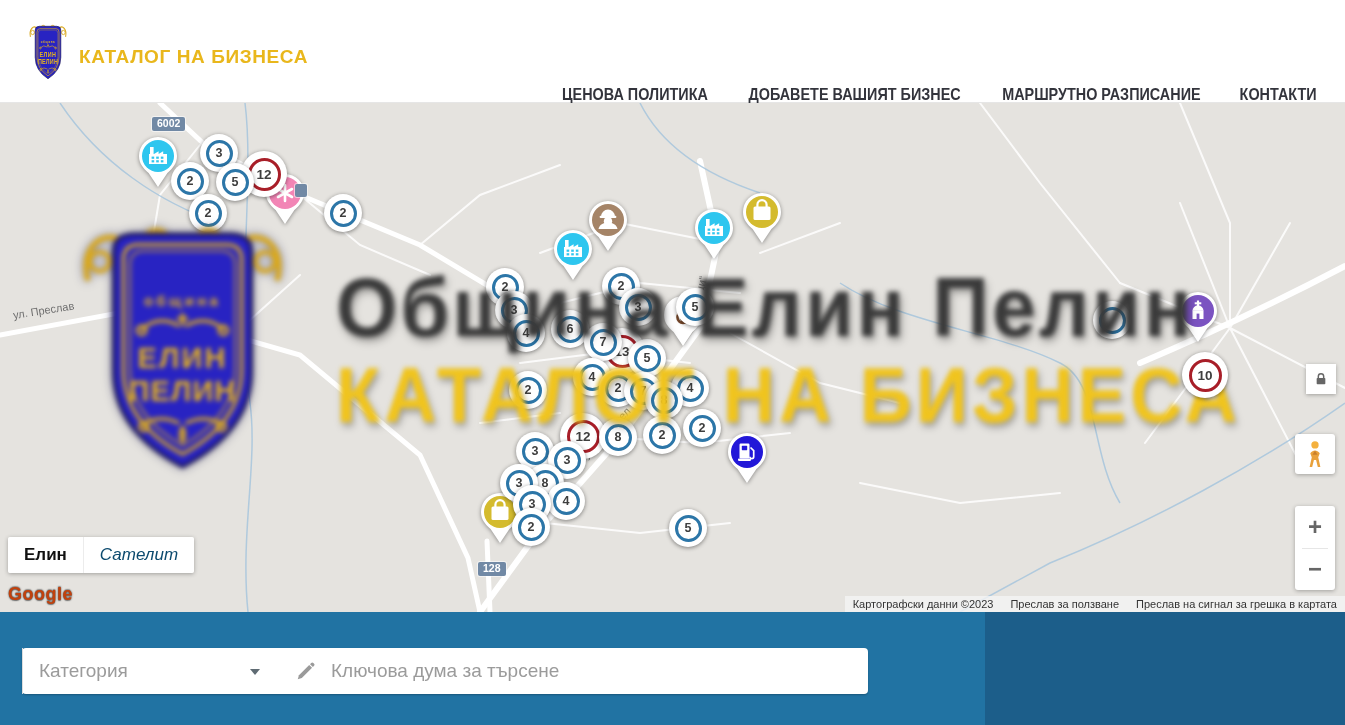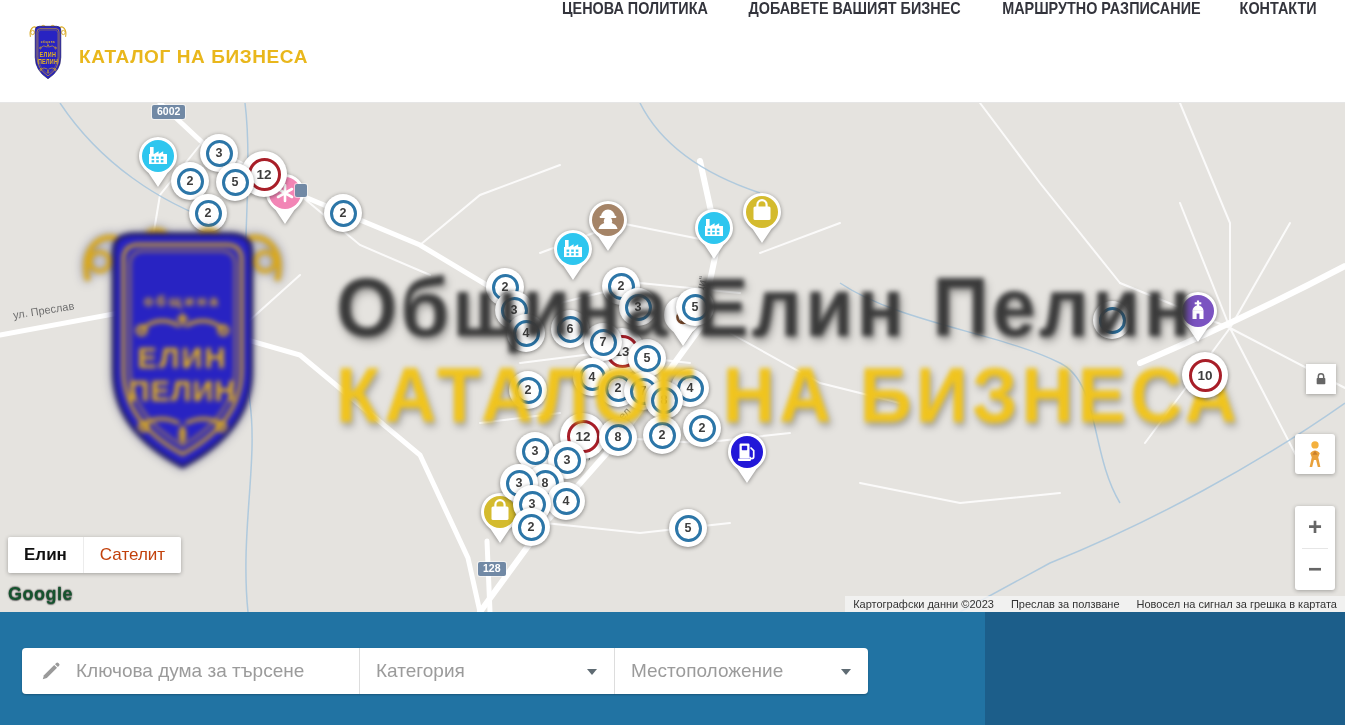--- a/index.html
+++ b/index.html
@@ -4,21 +4,21 @@
 <style>
   * { box-sizing: border-box; margin: 0; padding: 0; }
   html,body { width:1345px; height:725px; overflow:hidden; font-family:"Liberation Sans",sans-serif; background:#fff; }
   #stage { position:relative; width:1345px; height:725px; overflow:hidden; }
 
   
   .header { position:absolute; top:0; left:0; width:1345px; height:103px; background:#fff; border-bottom:1px solid #e6e6e6; z-index:10; }
   .brand { position:absolute; left:28px; top:22px; display:flex; align-items:center; gap:11px; }
   .brand-text .t1 { font-size:22px; font-weight:bold; color:#3f4046; letter-spacing:.2px; }
   .brand-text .t2 { font-size:19px; font-weight:bold; color:#e9b71c; letter-spacing:.6px; margin-top:3px; }
-  .nav { position:absolute; right:27px; top:0; height:103px; display:flex; align-items:flex-start; gap:33px; }
+  .nav { position:absolute; right:27px; top:0; height:103px; display:flex; align-items:flex-end; gap:33px; }
   .nav-item { font-size:15px; font-weight:bold; color:#33343c; cursor:pointer; white-space:nowrap; transform:scale(.96,1.08); }
 
   
   .map { position:absolute; top:103px; left:0; width:1345px; height:509px; background:#e5e3df; overflow:hidden; z-index:1; }
   .roads { position:absolute; left:0; top:0; z-index:0; }
   .layer { position:absolute; left:0; top:0; width:100%; height:100%; }
   .lay-street { z-index:1; } .lay-pins { z-index:2; } .lay-roadlab { z-index:3; }
   .lay-clusters { z-index:4; } .lay-wm { z-index:5; pointer-events:none; } .lay-top { z-index:6; } .lay-ctl { z-index:7; }
 
   .street-label { position:absolute; color:#6f6f6f; font-size:11px; white-space:nowrap; }
@@ -34,22 +34,22 @@
   
   .wm-emblem { position:absolute; left:75px; top:112px; filter:blur(2.4px); }
   .wm-emblem svg { filter:drop-shadow(0 0 4px rgba(10,10,60,.55)); }
   .wm-line1 { position:absolute; left:336px; top:156px; font-size:79px; font-weight:bold; color:#3a3a3a; white-space:nowrap; letter-spacing:3px; filter:blur(2.6px); text-shadow:2px 4px 7px rgba(0,0,0,.35); transform:scale(1.0,1.05); transform-origin:left top; }
   .wm-line2 { position:absolute; left:336px; top:247px; font-size:71px; font-weight:bold; color:#f0c41e; white-space:nowrap; letter-spacing:4px; filter:blur(2.2px); text-shadow:2px 4px 6px rgba(0,0,0,.35); transform:scale(1.02,1.1); transform-origin:left top; }
 
   
   .maptype { position:absolute; left:8px; top:434px; display:flex; box-shadow:0 1px 4px rgba(0,0,0,.3); border-radius:2px; overflow:hidden; }
   .maptype-btn { background:#fff; height:36px; padding:0 16px; display:flex; align-items:center; font-size:17px; cursor:pointer; }
   .maptype-btn.active { font-weight:bold; color:#111; }
-  .maptype-btn.inactive { color:#c2410c; border-left:1px solid #ececec; }
-  .google-logo { position:absolute; left:8px; top:481px; font-size:18px; font-weight:bold; color:#14532d; letter-spacing:.5px; text-shadow:0 0 2px rgba(70,70,70,.8),0 1px 1px rgba(70,70,70,.6),0 -1px 1px rgba(70,70,70,.4); }
+  .maptype-btn.inactive { color:#0c4a6e; border-left:1px solid #ececec;font-style:italic; }
+  .google-logo { position:absolute; left:8px; top:481px; font-size:18px; font-weight:bold; color:#c2410c; letter-spacing:.5px; text-shadow:0 0 2px rgba(70,70,70,.8),0 1px 1px rgba(70,70,70,.6),0 -1px 1px rgba(70,70,70,.4); }
   .attrib { position:absolute; right:0; top:493px; height:16px; background:rgba(245,245,245,.78); display:flex; align-items:center; gap:17px; padding:0 8px; font-size:11px; color:#333; white-space:nowrap; }
   .attrib .lnk { cursor:pointer; }
   .sq-btn { position:absolute; background:#fff; box-shadow:0 1px 4px rgba(0,0,0,.3); display:flex; align-items:center; justify-content:center; cursor:pointer; }
   .lock-btn { left:1306px; top:261px; width:30px; height:30px; }
   .pegman-btn { left:1295px; top:331px; width:40px; height:40px; border-radius:3px; }
   .zoomctl { position:absolute; left:1295px; top:403px; width:40px; height:84px; background:#fff; border-radius:3px; box-shadow:0 1px 4px rgba(0,0,0,.3); display:flex; flex-direction:column; }
   .zoomctl .zbtn { flex:1; display:flex; align-items:center; justify-content:center; font-size:24px; font-weight:bold; color:#666; cursor:pointer; }
   .zoomctl .zdiv { height:1px; background:#e6e6e6; margin:0 7px; }
 
   
@@ -249,21 +249,21 @@
         <div class="pin" style="left: 477px; top: 387px;">
           <svg width="46" height="56" viewBox="0 0 46 56">
     <path d="M23 3C12.3 3 4 11.4 4 22c0 7.6 4.3 12.3 9.6 17.1L23 53l9.4-13.9C37.7 34.3 42 29.6 42 22 42 11.4 33.7 3 23 3z" fill="#fff"></path>
     <circle cx="23" cy="22" r="16" fill="#d4bb2e"></circle>
             <path d="M18.4 17v-2.2a4.6 4.6 0 0 1 9.2 0V17" fill="none" stroke="#fff" stroke-width="2.2"></path>
     <rect x="14.5" y="16.5" width="17" height="13.5" rx="1.6" fill="#fff"></rect>
           </svg>
         </div>
       </div>
     <div class="layer lay-roadlab" id="road-labels">
-        <div class="road-label" style="left: 152px; top: 2px;">6002</div>
+        <div class="road-label" style="left: 152px; top: 14px;">6002</div>
         <div class="road-label" style="left: 295px; top: 81px;"></div>
         <div class="road-label" style="left: 478px; top: 459px;">128</div>
       </div>
     <div class="layer lay-clusters" id="clusters">
         <div class="cluster big" style="left: 241px; top: 48px;">
           <div class="ring" style="border-color:#a81e28">
             <span>12</span>
           </div>
         </div>
         <div class="cluster" style="left: 200px; top: 31px;">
@@ -479,21 +479,21 @@
 
     <div class="layer lay-ctl">
       <div class="maptype">
         <div class="maptype-btn active">Елин</div>
         <div class="maptype-btn inactive">Сателит</div>
       </div>
       <div class="google-logo">Google</div>
       <div class="attrib">
         <span>Картографски данни ©2023</span>
         <span class="lnk">Преслав за ползване</span>
-        <span class="lnk">Новосел на сигнал за грешка в картата</span>
+        <span class="lnk">Преслав на сигнал за грешка в картата</span>
       </div>
       <div class="sq-btn lock-btn">
         <svg width="16" height="16" viewBox="0 0 24 24">
           <path d="M8 11V8a4 4 0 0 1 8 0v3" fill="none" stroke="#666" stroke-width="2.2"></path>
           <rect x="5.5" y="10.5" width="13" height="9.5" rx="1.2" fill="#666"></rect>
         </svg>
       </div>
       <div class="sq-btn pegman-btn">
         <svg width="26" height="28" viewBox="0 0 24 26">
           <circle cx="12" cy="4.6" r="3.4" fill="#f4b13e"></circle>
@@ -505,31 +505,27 @@
         <div class="zbtn">+</div>
         <div class="zdiv"></div>
         <div class="zbtn">−</div>
       </div>
     </div>
   </div>
 
   <div class="searchbar">
     <div class="searchbar-right"></div>
     <div class="input-bar">
+      <div class="seg seg-cat">
+        <span class="ph">Категория</span>
+        <span class="caret"></span>
+      </div>
       <div class="seg seg-keyword">
         <svg width="22" height="22" viewBox="0 0 24 24">
           <path d="M3 21l1.3-4.4L15.5 5.4l3.1 3.1L7.4 19.7 3 21z" fill="#9a9a9a"></path>
           <path d="M16.4 4.5l1.3-1.3a1.6 1.6 0 0 1 2.3 0l.8.8a1.6 1.6 0 0 1 0 2.3l-1.3 1.3z" fill="#9a9a9a"></path>
         </svg>
         <input type="text" placeholder="Ключова дума за търсене" style="">
       </div>
-      <div class="seg seg-cat">
-        <span class="ph">Категория</span>
-        <span class="caret"></span>
-      </div>
-      <div class="seg seg-loc">
-        <span class="ph">Местоположение</span>
-        <span class="caret"></span>
-      </div>
     </div>
 
   </div>
 </div>
 
 </body></html>

